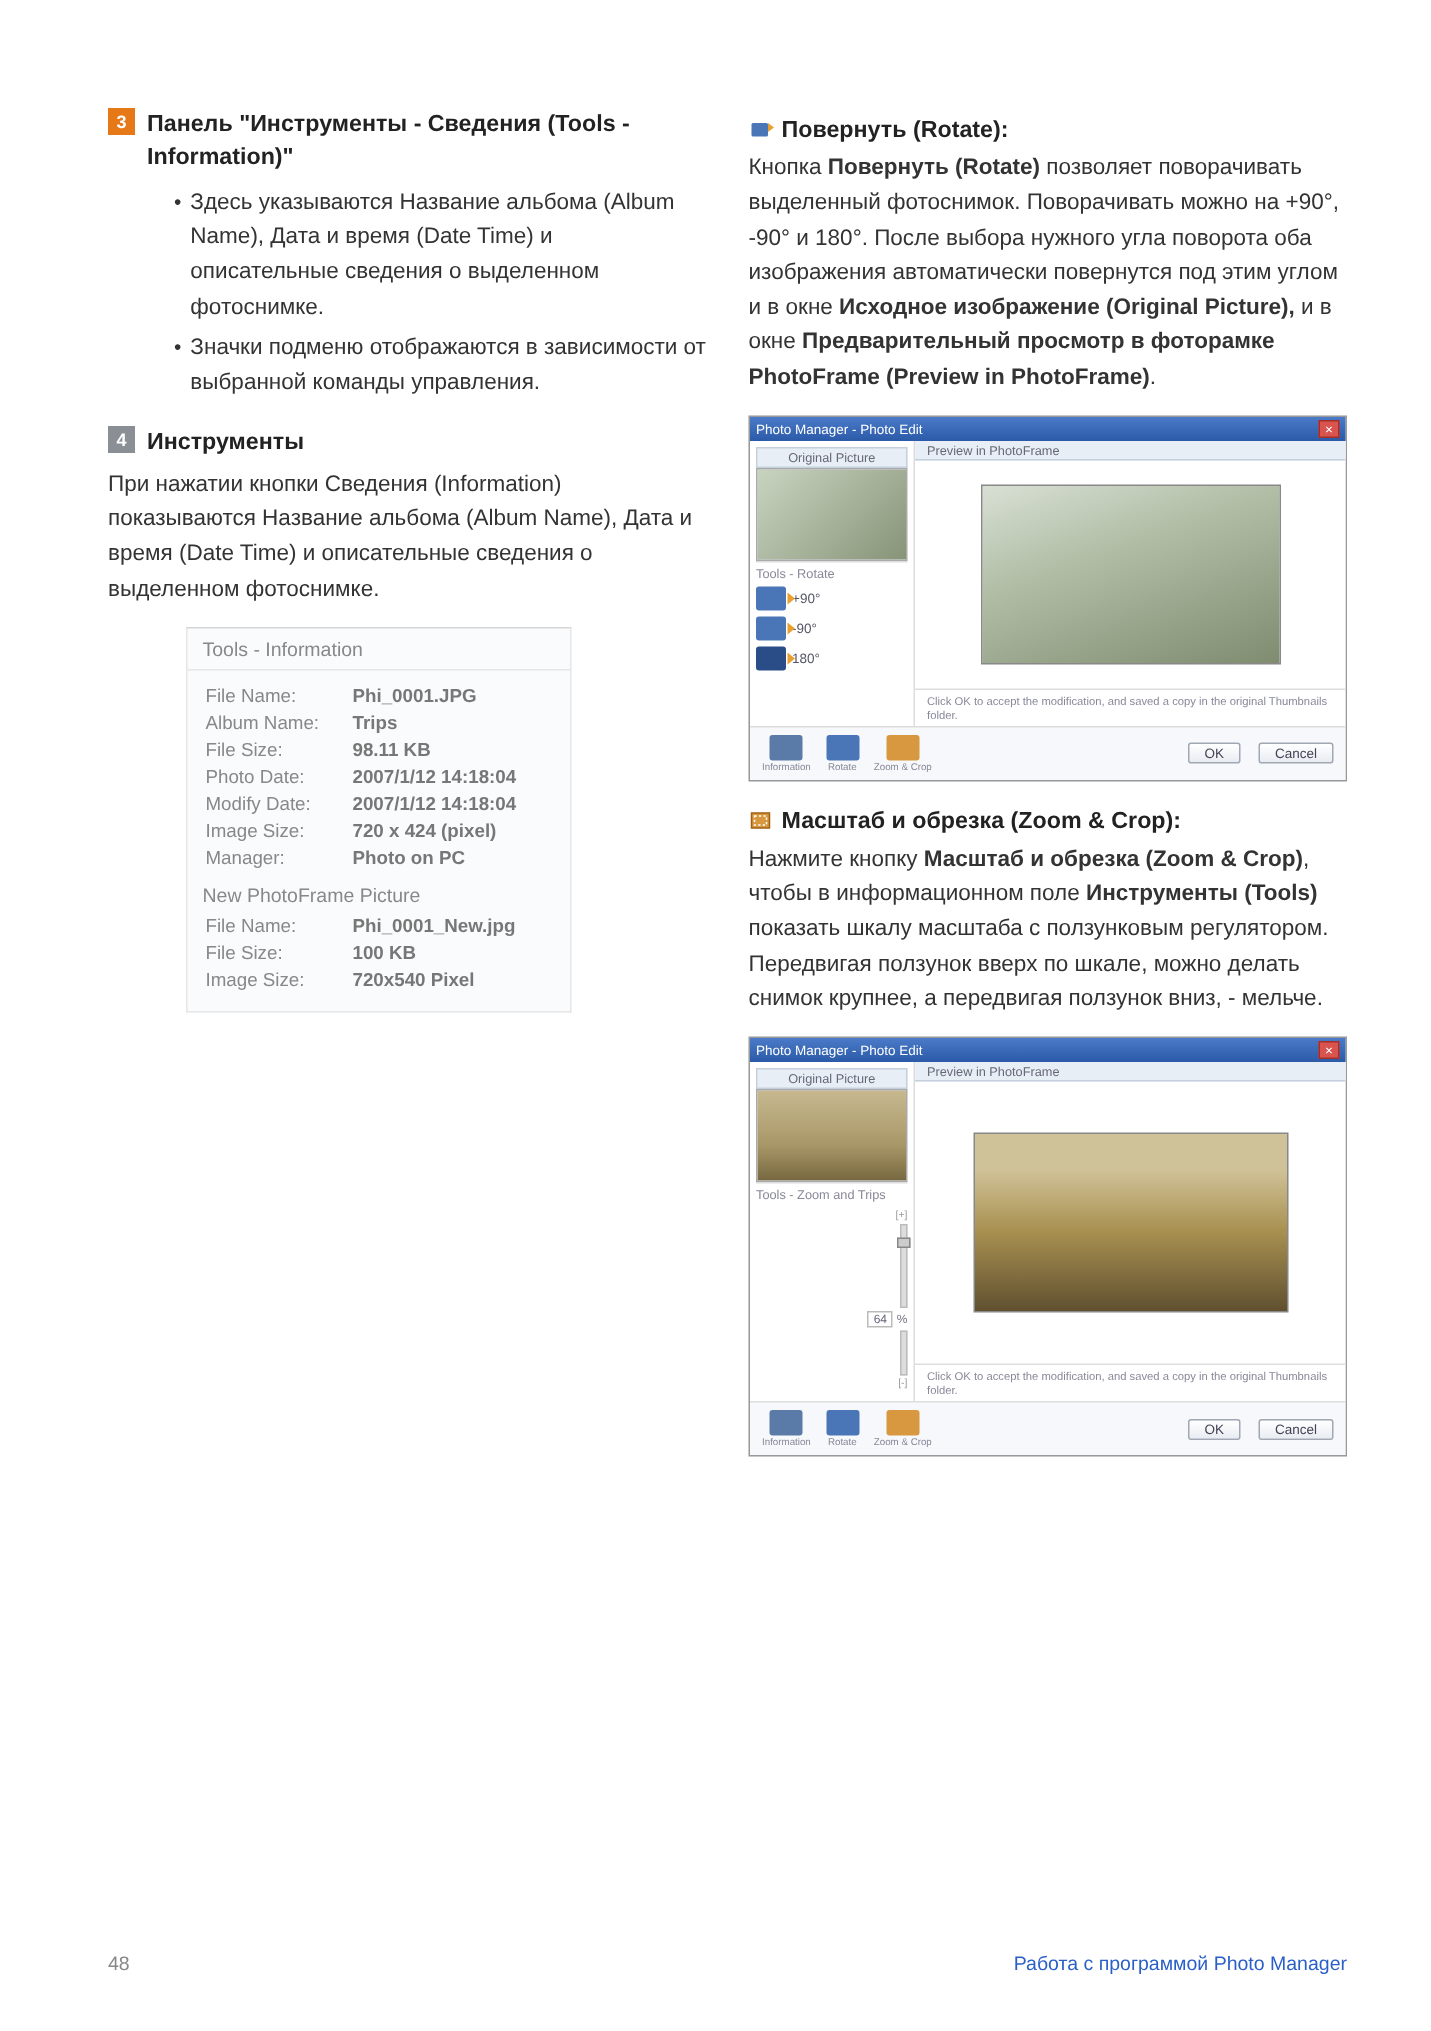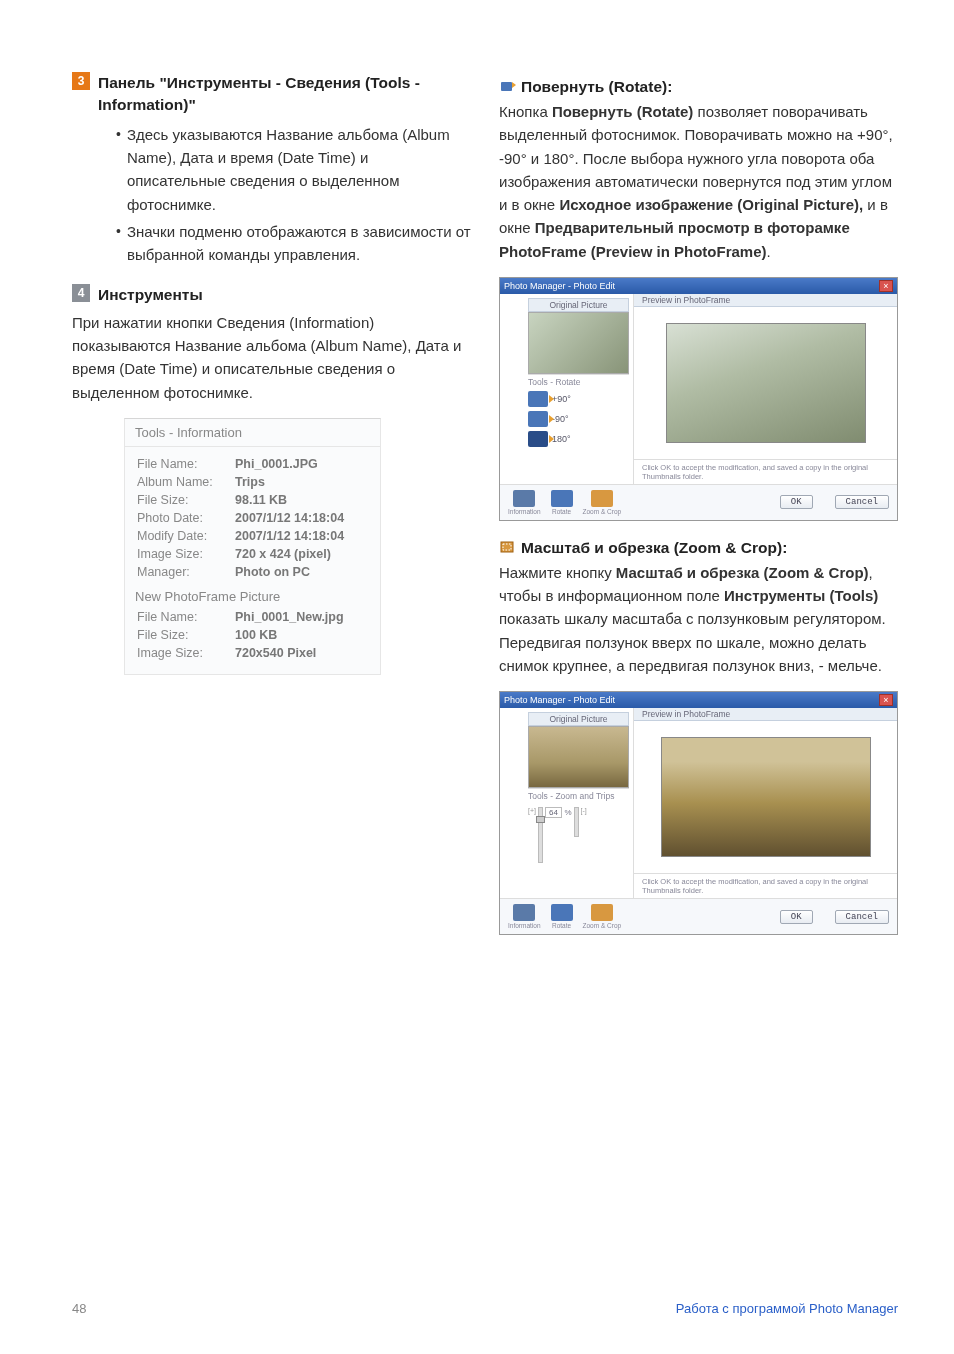--- a/index.html
+++ b/index.html
@@ -151,21 +151,20 @@
     line-height: 11px;
   }
   .app-body { display: flex; background: #fff; }
   .app-left {
     width: 110px;
     border-right: 1px solid #ddd;
     padding: 4px;
     display: flex;
     flex-direction: column;
     gap: 0;
-    margin-left: 24px;
   }
   .orig-label {
     background: #e8eef5;
     border: 1px solid #c5d0de;
     padding: 1px 4px;
     text-align: center;
     font-size: 8.5px;
     color: #667;
   }
   .thumb-box {
@@ -189,22 +188,22 @@
   .rot-arrow {
     position: absolute;
     right: -6px; top: 4px;
     width: 0; height: 0;
     border-left: 5px solid #e8a030;
     border-top: 4px solid transparent;
     border-bottom: 4px solid transparent;
   }
   .slider-col {
     display: flex;
-    flex-direction: row;
-    align-items: flex-start;
+    flex-direction: column;
+    align-items: flex-end;
     gap: 2px;
     padding: 4px 0;
   }
   .slider-end { font-size: 7px; color: #999; }
   .slider-track {
     width: 5px; height: 56px;
     background: #ddd; border: 1px solid #bbb;
     position: relative;
   }
   .slider-knob {
@@ -260,21 +259,21 @@
   .f-icon {
     display: flex;
     flex-direction: column;
     align-items: center;
     gap: 1px;
   }
   .f-icon-box {
     width: 22px; height: 17px; border-radius: 2px;
   }
   .f-icon-lbl { font-size: 6.5px; color: #889; }
-  .footer-btns { display: flex; gap: 22px; font-family: Liberation Mono, monospace; }
+  .footer-btns { display: flex; gap: 12px; }
   .btn-sm {
     border: 1px solid #a0a8b4;
     background: linear-gradient(#fff,#e8ecf2);
     padding: 1px 10px;
     font-size: 9px;
     color: #445;
     border-radius: 2px;
   }
 
   .page-footer {

